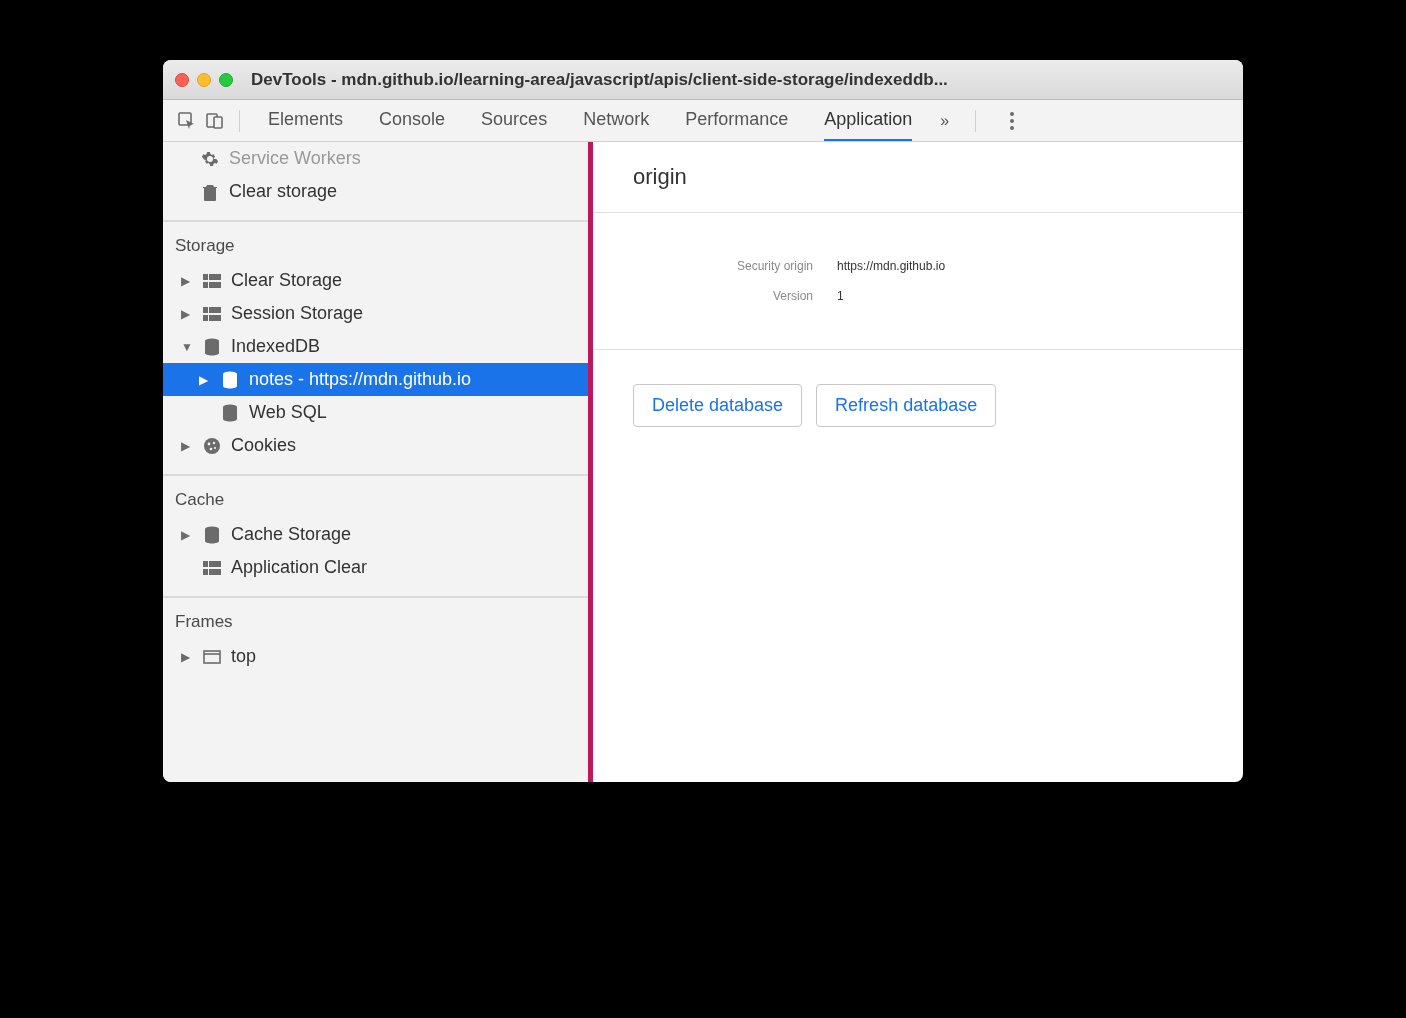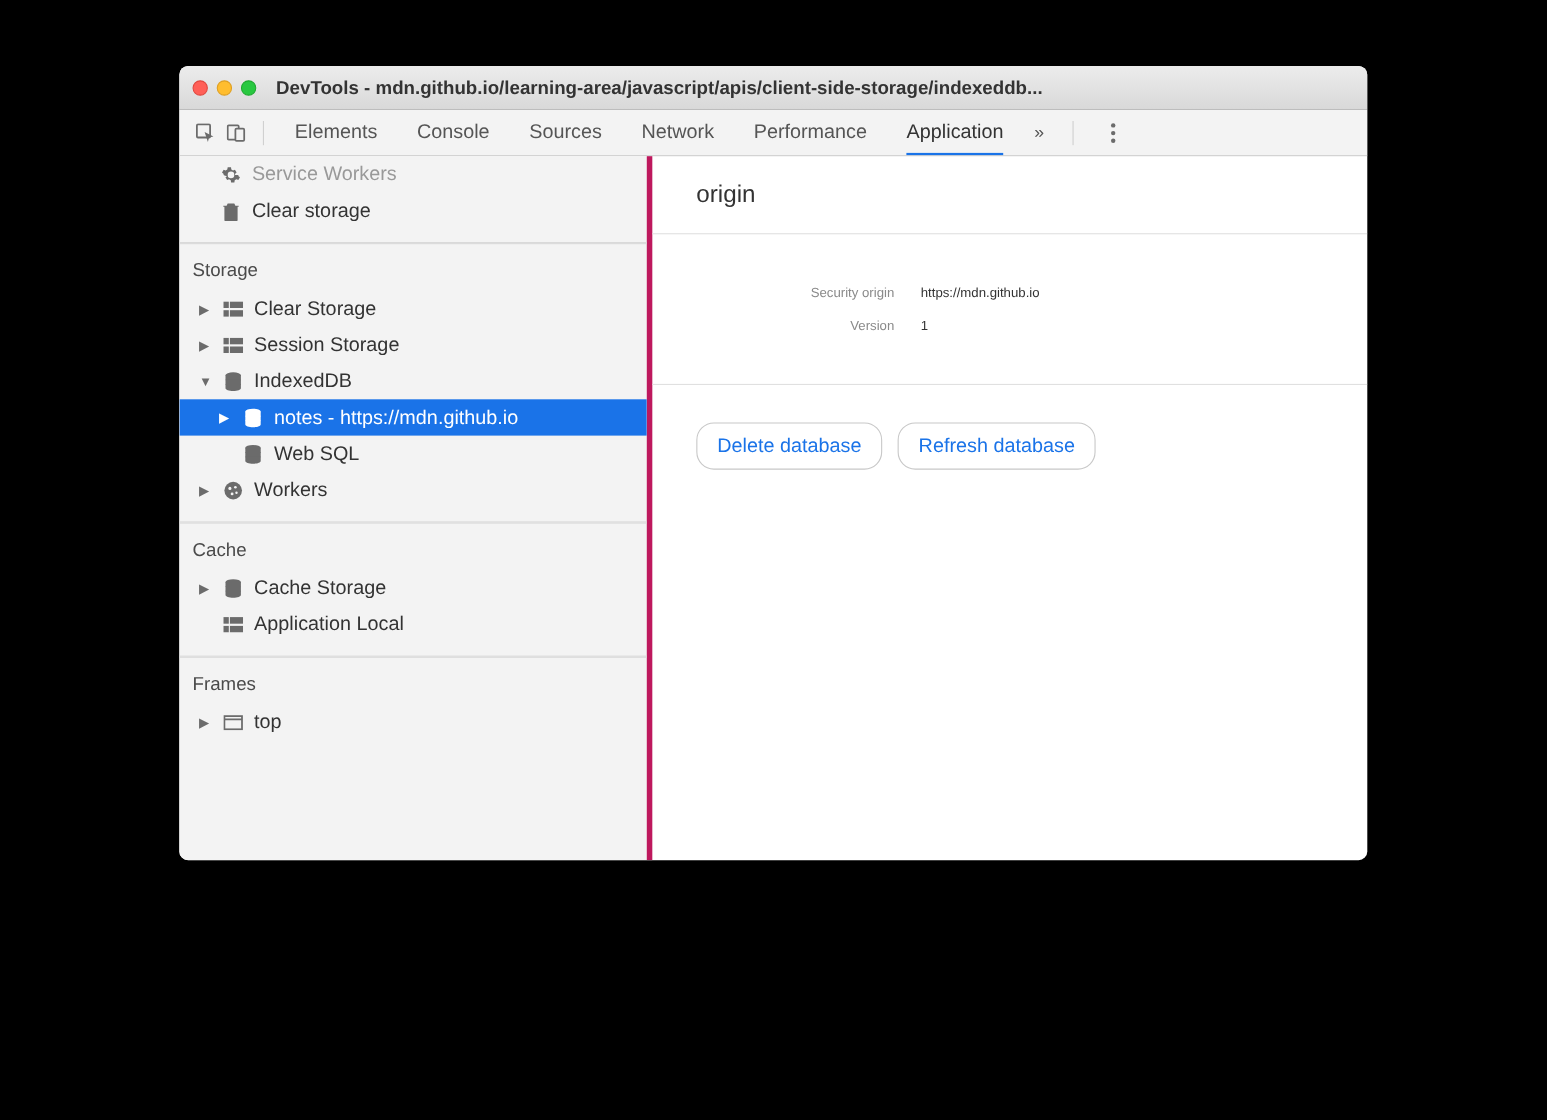--- a/index.html
+++ b/index.html
@@ -114,21 +114,21 @@
   }
   .kv-row { display:flex; gap: 24px; font-size: 12px; margin: 16px 0; }
   .kv-row .k { width: 180px; text-align: right; color: #8a8a8a; }
   .kv-row .v { color: #333; }
   .btn-row { padding: 34px 40px; display:flex; gap: 14px; }
   .btn {
     border: 1px solid #c8c8c8;
     background: #fff;
     color: #1a73e8;
     padding: 10px 18px;
-    border-radius: 16px;
+    border-radius: 4px;
     font-size: 18px;
     cursor: pointer;
   }
   svg { display:block; }
 </style>
 </head>
 <body>
 
 <div class="window">
 
@@ -266,21 +266,21 @@
         <span class="disc">▶</span>
         <span class="icon">
           <svg width="18" height="18" viewBox="0 0 18 18" fill="#6b6b6b">
               <circle cx="9" cy="9" r="8"></circle>
               <circle cx="6" cy="7" r="1.4" fill="#f3f3f3"></circle>
               <circle cx="11" cy="6" r="1.2" fill="#f3f3f3"></circle>
               <circle cx="8" cy="12" r="1.3" fill="#f3f3f3"></circle>
               <circle cx="12" cy="11" r="1.1" fill="#f3f3f3"></circle>
             </svg>
         </span>
-        <span>Workers</span>
+        <span>Cookies</span>
       </div>
 
       <div class="hr"></div>
       <div class="section-title">Cache</div>
 
       <div class="tree-item">
         <span class="disc">▶</span>
         <span class="icon">
           <svg width="18" height="18" viewBox="0 0 18 18" fill="#6b6b6b">
               <ellipse cx="9" cy="3" rx="7" ry="2.5"></ellipse>
@@ -295,21 +295,21 @@
       <div class="tree-item">
         <span class="disc"></span>
         <span class="icon">
           <svg width="18" height="14" viewBox="0 0 18 14" fill="#6b6b6b">
               <rect x="0" y="0" width="5" height="6"></rect>
               <rect x="6" y="0" width="12" height="6"></rect>
               <rect x="0" y="8" width="5" height="6"></rect>
               <rect x="6" y="8" width="12" height="6"></rect>
             </svg>
         </span>
-        <span>Application Local</span>
+        <span>Application Clear</span>
       </div>
 
       <div class="hr"></div>
       <div class="section-title">Frames</div>
 
       <div class="tree-item">
         <span class="disc">▶</span>
         <span class="icon">
           <svg width="18" height="14" viewBox="0 0 18 14" fill="none" stroke="#6b6b6b" stroke-width="1.6">
               <rect x="1" y="1" width="16" height="12"></rect>

